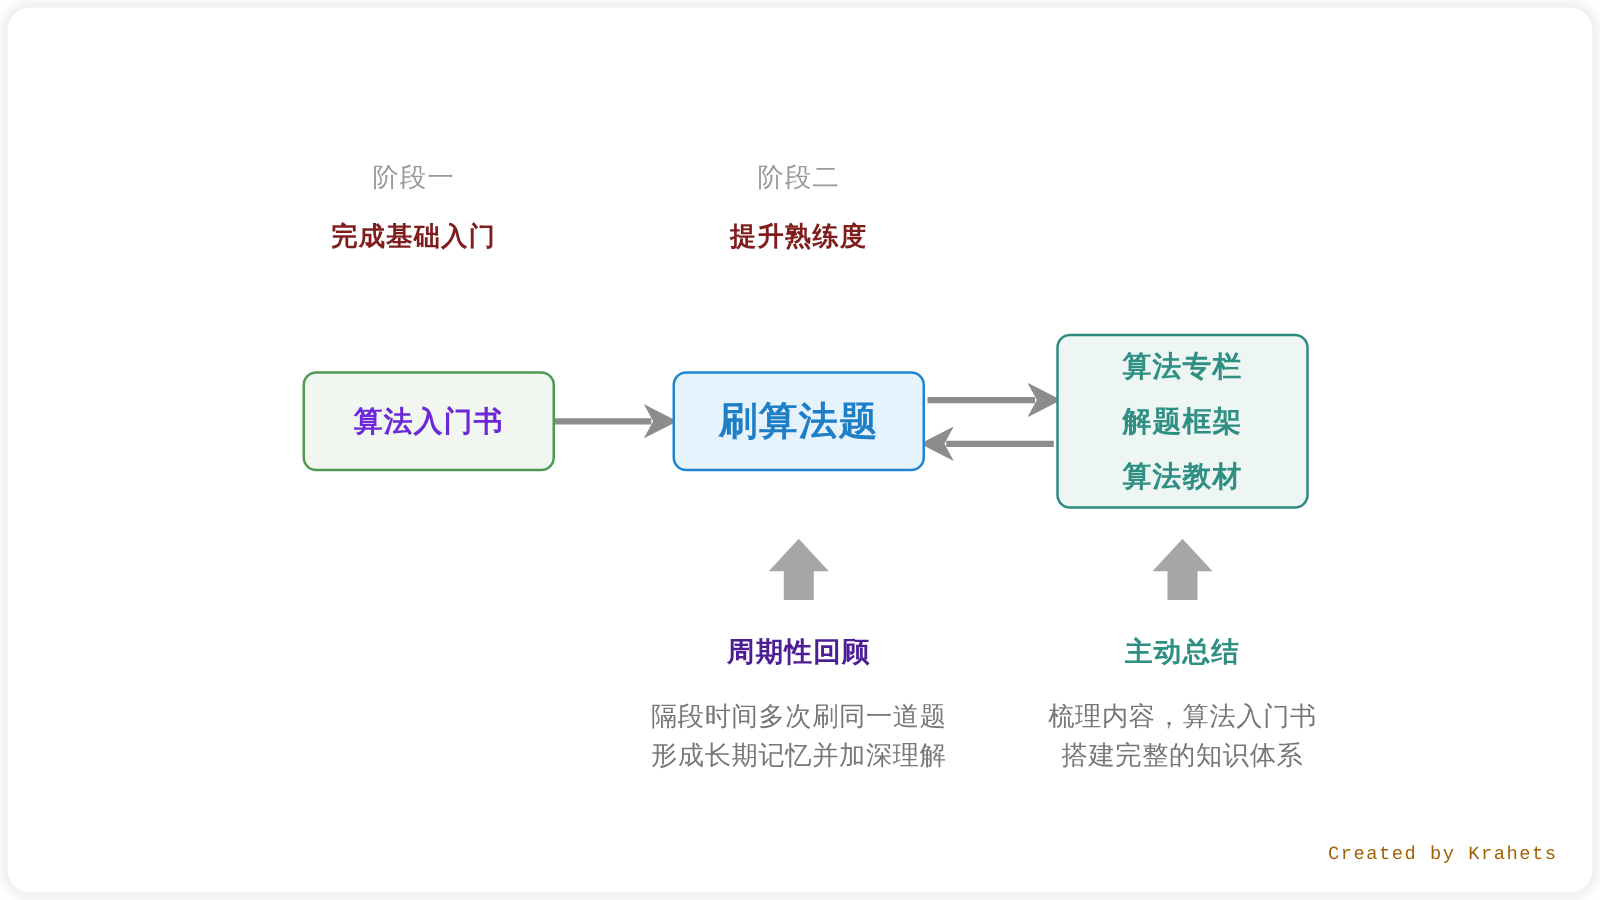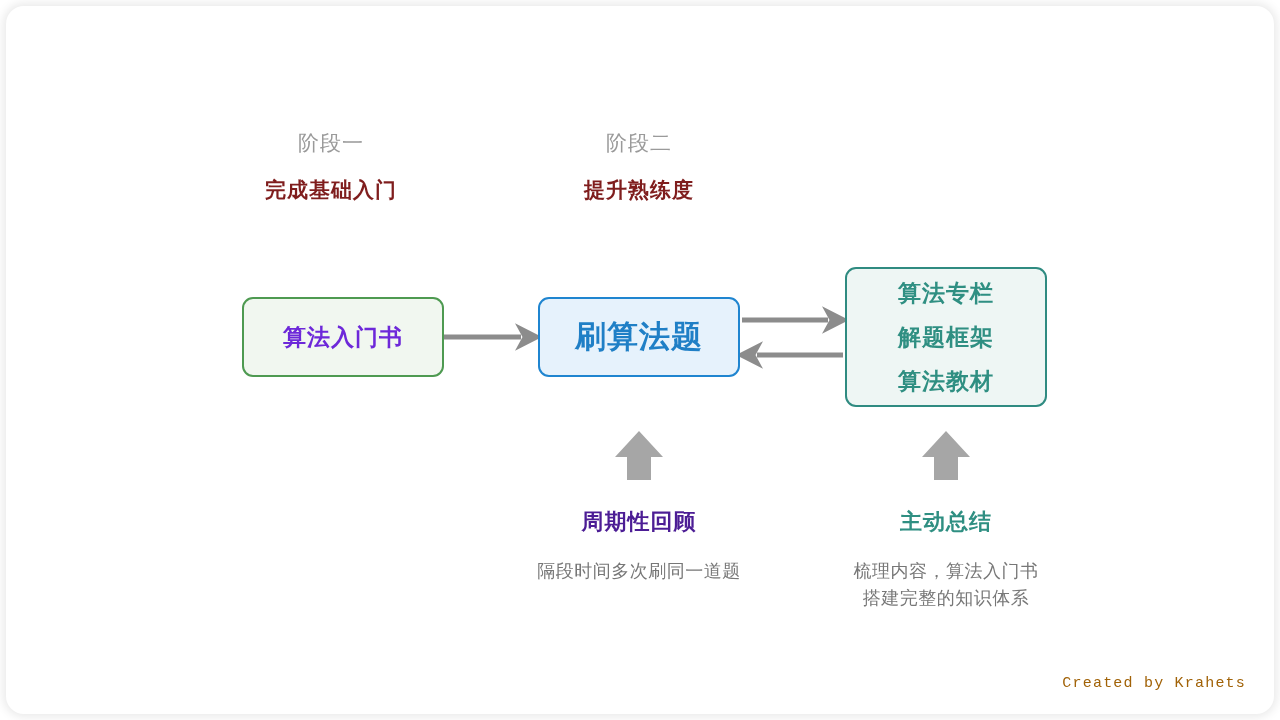--- a/index.html
+++ b/index.html
@@ -110,21 +110,21 @@
   }
   .annot-title {
     font-size: 22px;
     font-weight: bold;
     line-height: 1.3;
     letter-spacing: 1px;
     white-space: nowrap;
   }
   .annot-body {
     margin-top: 21px;
-    font-size: 18px;
+    font-size: 21px;
     color: #777777;
     line-height: 1.50;
     letter-spacing: 0.5px;
     white-space: nowrap;
   }
   #annot-review { left: 474px; top: 508px; }
   #annot-review .annot-title { color: #4c1d95; }
   #annot-summary { left: 781px; top: 508px; }
   #annot-summary .annot-title { color: #2f8f82; }
 
@@ -199,20 +199,21 @@
   <div class="node" id="node-knowledge">
     <div class="node-line">算法专栏</div>
     <div class="node-line">解题框架</div>
     <div class="node-line">算法教材</div>
   </div>
 
   <div class="annot" id="annot-review">
     <div class="annot-title">周期性回顾</div>
     <div class="annot-body">
       <div>隔段时间多次刷同一道题</div>
+      <div>形成长期记忆并加深理解</div>
     </div>
   </div>
 
   <div class="annot" id="annot-summary">
     <div class="annot-title">主动总结</div>
     <div class="annot-body">
       <div>梳理内容，算法入门书</div>
       <div>搭建完整的知识体系</div>
     </div>
   </div>

